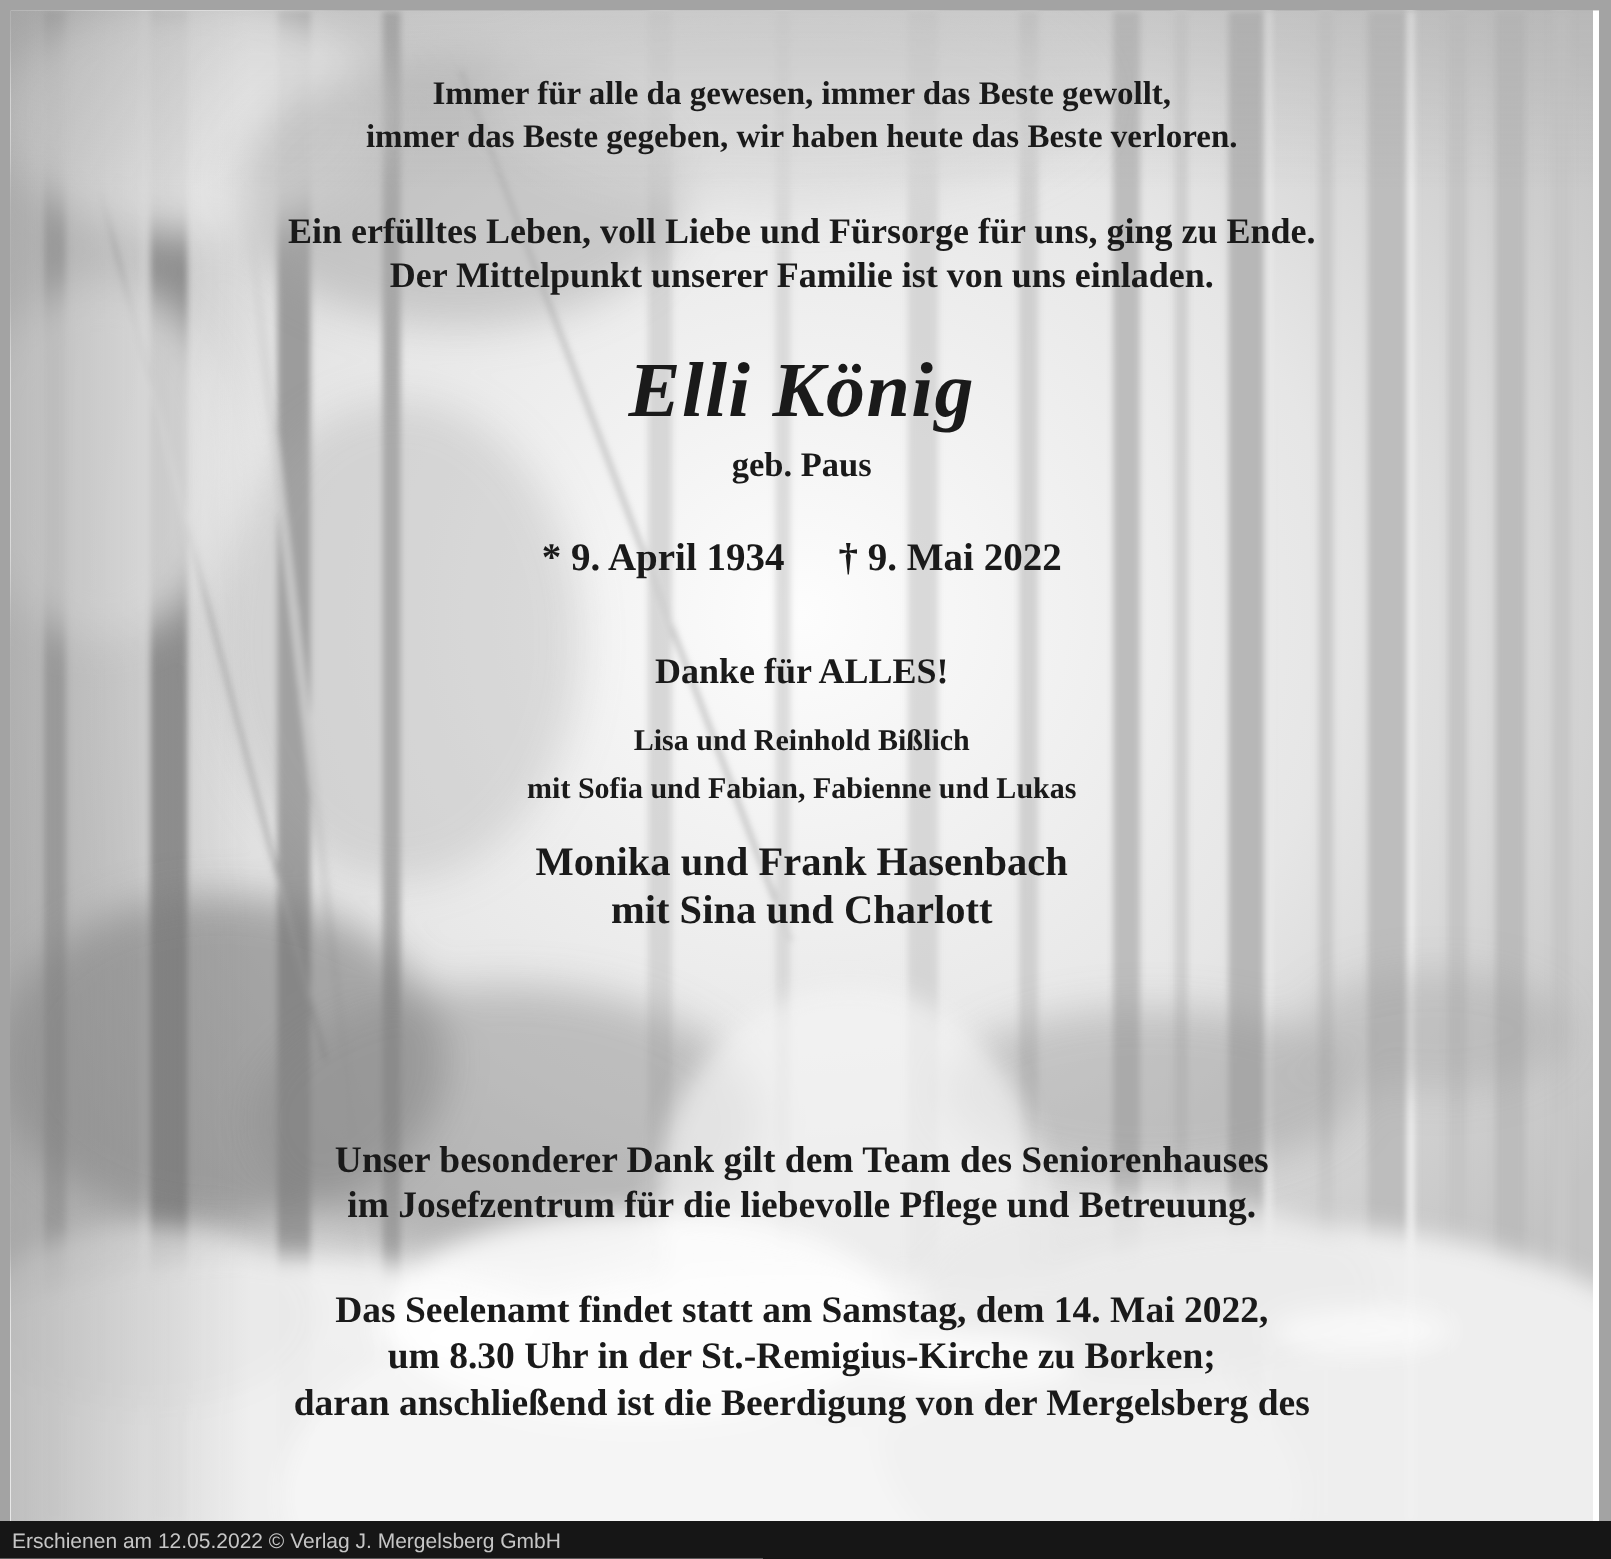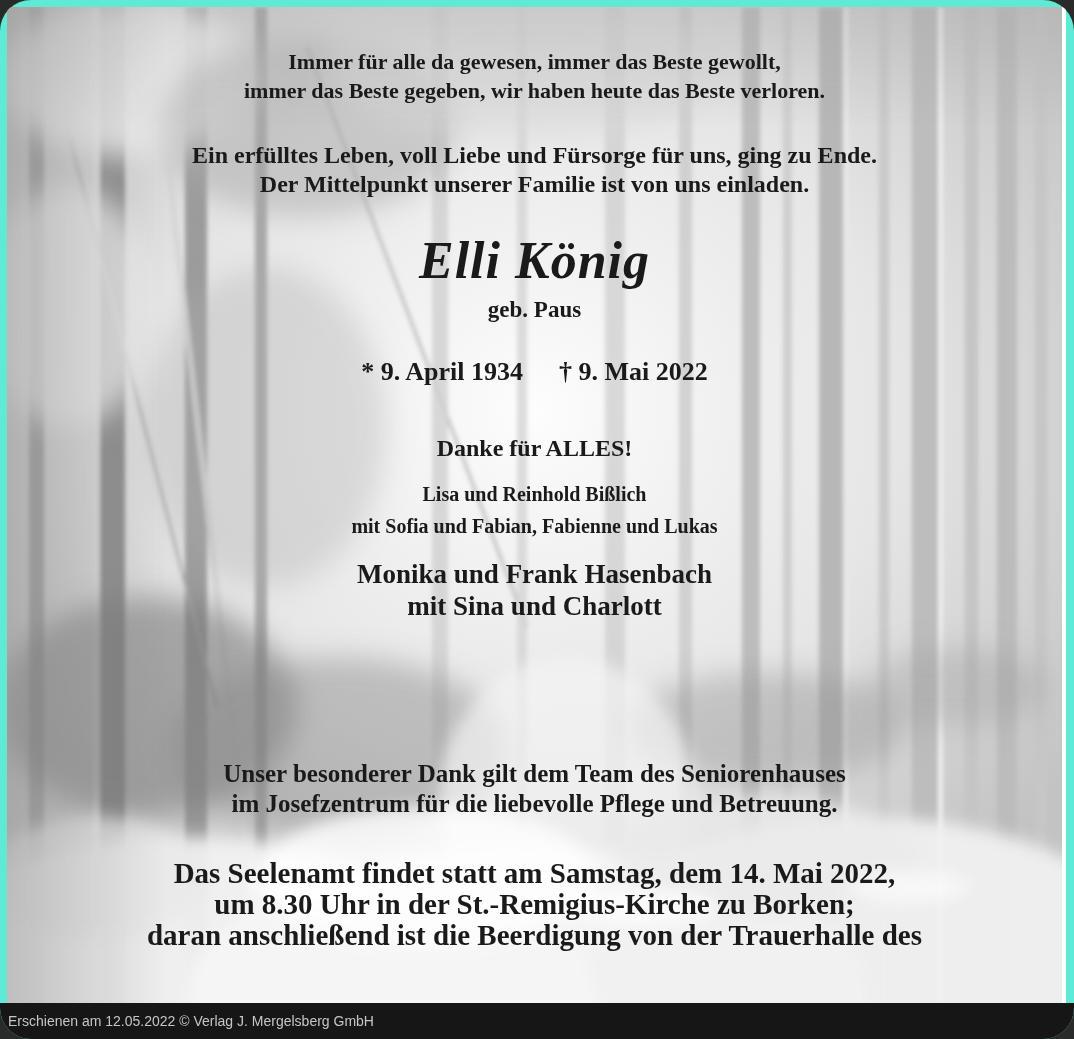--- a/index.html
+++ b/index.html
@@ -1,22 +1,21 @@
 <!DOCTYPE html>
 <html><head>
 <meta charset="utf-8">
 <style>
   html,body{margin:0;padding:0;background:#2a2a2a;}
   .page{
     position:relative;
     width:1074px;height:1039px;
-    background:#5eead4;
+    background:#a3a3a3;
     overflow:hidden;
     font-family:"Liberation Serif","DejaVu Serif",serif;
-    border-radius:31px;
   }
   .photo{
     position:absolute;
     top:7px;left:7px;right:8px;bottom:25px;
     border-right:4px solid #ffffff;
     background:#c4c4c4;
     overflow:hidden;
   }
   .photo svg{position:absolute;top:0;left:0;width:100%;height:100%;}
   .content{position:absolute;inset:0;}
@@ -32,23 +31,23 @@
   .name{top:224px;font-size:52px;line-height:60px;font-style:italic;letter-spacing:1px;}
   .maiden{top:290px;font-size:23px;line-height:26px;}
   .dates{top:350px;font-size:26px;line-height:30px;}
   .dates .birth{margin-right:18px;}
   .dates .death{margin-left:18px;}
   .thanks{top:427px;font-size:24px;line-height:28px;}
   .family1{top:471px;font-size:20px;line-height:32px;}
   .family2{top:551px;font-size:27px;line-height:32px;}
   .placedate{top:679px;font-size:25px;line-height:29px;}
   .special{top:752px;font-size:25px;line-height:30px;}
-  .service{top:851px;font-size:29px;line-height:31px;}
+  .service{top:851px;font-size:25px;line-height:31px;}
   .footer{
-    position:absolute;left:0;right:0;bottom:0;height:36px;
+    position:absolute;left:0;right:0;bottom:0;height:25px;
     background:#161616;
     display:flex;align-items:center;
     padding-left:8px;
     font-family:"Liberation Sans","DejaVu Sans",sans-serif;
     font-size:14px;
     color:#c6c6c6;
   }
 </style>
 </head>
 <body>
@@ -174,21 +173,21 @@
 
 
       <div class="block special">
         <div>Unser besonderer Dank gilt dem Team des Seniorenhauses</div>
         <div>im Josefzentrum für die liebevolle Pflege und Betreuung.</div>
       </div>
 
       <div class="block service">
         <div>Das Seelenamt findet statt am Samstag, dem 14. Mai 2022,</div>
         <div>um 8.30 Uhr in der St.-Remigius-Kirche zu Borken;</div>
-        <div>daran anschließend ist die Beerdigung von der Trauerhalle des</div>
+        <div>daran anschließend ist die Beerdigung von der Mergelsberg des</div>
       </div>
 
     </div>
   </div>
 
   <div class="footer">
     <span>Erschienen am 12.05.2022 © Verlag J. Mergelsberg GmbH</span>
   </div>
 
 </div>

